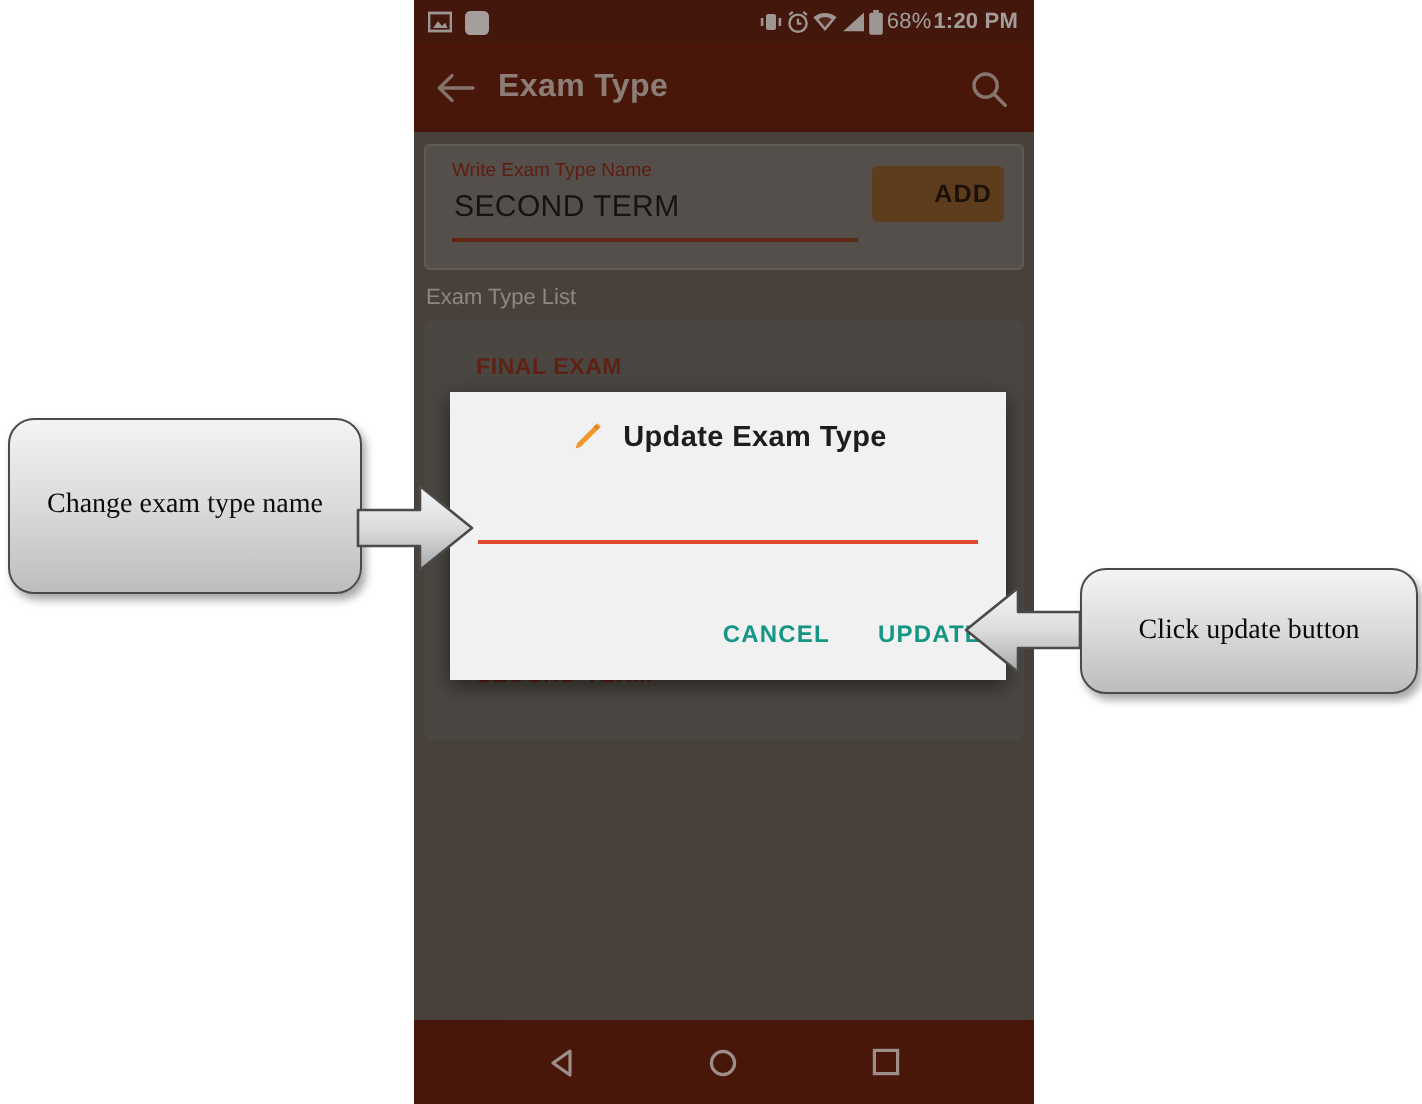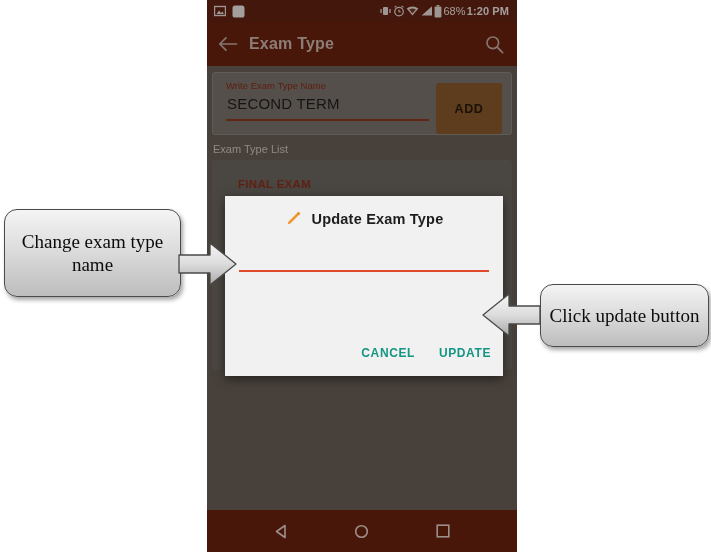--- a/index.html
+++ b/index.html
@@ -112,30 +112,31 @@
   }
   .field-underline {
     position: absolute;
     left: 13px; top: 46px;
     width: 203px; height: 2px;
     background: #8e3a22;
   }
   .add-btn {
     position: absolute;
     right: 9px; top: 10px;
-    width: 66px; height: 51px;
+    width: 66px; height: 28px;
     background: #8a5a2b;
     border-radius: 3px;
     border: none;
     color: #2a1a0c;
     font-size: 12.5px;
     font-weight: bold;
     letter-spacing: .6px;
     font-family: "Liberation Sans", sans-serif;
     cursor: pointer;
+    text-align: right;
   }
 
   
   .list-title {
     position: absolute;
     left: 6px; top: 143px;
     font-size: 11px;
     color: #cfc8c1;
   }
   .list-card {
@@ -191,21 +192,21 @@
   .scrim {
     position: absolute;
     left: 0; top: 0;
     width: 310px; height: 552px;
     background: rgba(0,0,0,0.32);
     pointer-events: none;
   }
   .dialog {
     position: absolute;
     left: 18px; top: 196px;
-    width: 278px; height: 180px;
+    width: 278px; height: 144px;
     background: #f1f1f1;
     box-shadow: 0 3px 10px rgba(0,0,0,.5);
   }
   .dlg-head {
     position: absolute;
     left: 0; top: 14px;
     width: 278px;
     display: flex;
     align-items: center;
     justify-content: center;
@@ -255,21 +256,21 @@
     position: absolute;
     border: 1px solid #4a4a4a;
     border-radius: 13px;
     background: linear-gradient(180deg, #f4f4f4 0%, #dddddd 45%, #bdbdbd 100%);
     box-shadow: 2px 3px 4px rgba(0,0,0,.35);
     display: flex;
     align-items: center;
     justify-content: center;
     text-align: center;
     font-family: "Liberation Serif", serif;
-    font-size: 19px;
+    font-size: 14px;
     color: #0b0b0b;
     line-height: 1.22;
     box-sizing: border-box;
   }
   .callout-left {
     left: 4px; top: 209px;
     width: 177px; height: 88px;
   }
   .callout-right {
     left: 540px; top: 284px;

